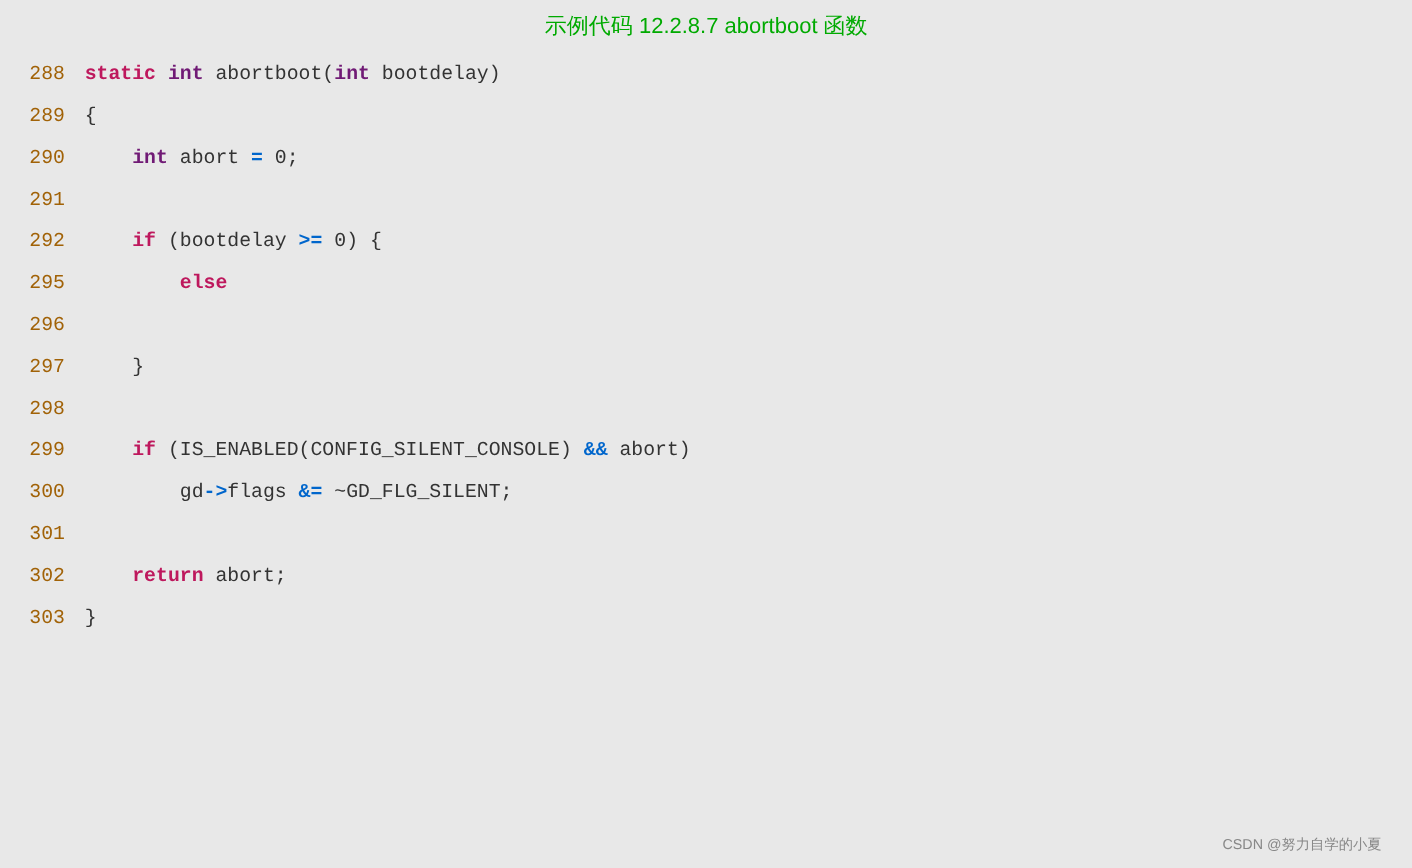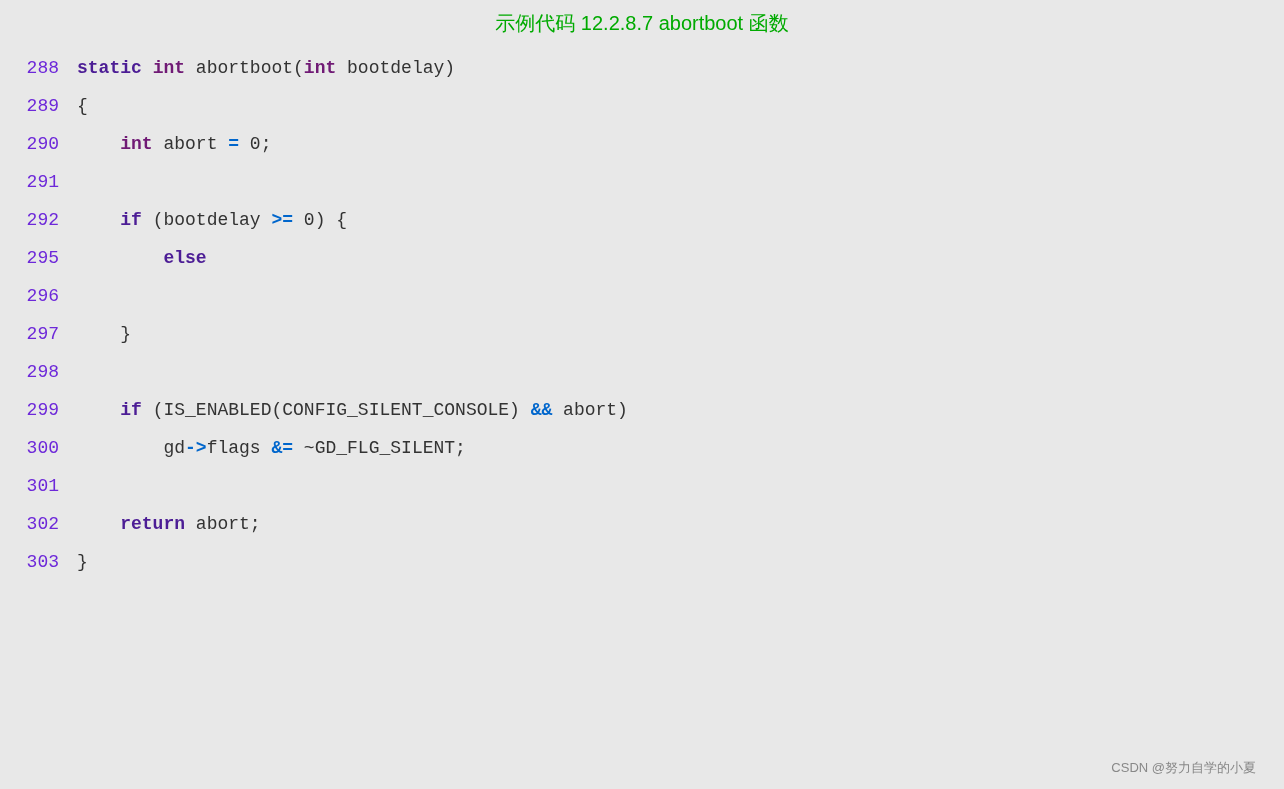--- a/index.html
+++ b/index.html
@@ -39,37 +39,37 @@
 
     .code-line {
       display: flex;
       align-items: baseline;
       min-height: 38px;
       line-height: 38px;
       padding: 0 10px;
     }
 
     .line-num {
-      color: #6d28d9;
+      color: #a16207;
       font-size: 18px;
       min-width: 55px;
       text-align: right;
       padding-right: 18px;
       user-select: none;
       font-family: 'Courier New', Courier, monospace;
     }
 
     .code-content {
       font-size: 18px;
       font-family: 'Courier New', Courier, monospace;
       white-space: pre;
     }
 
     
-    .kw-blue { color: #4c1d95; font-weight: bold; }
+    .kw-blue { color: #be185d; font-weight: bold; }
     .kw-int { color: #701a75; font-weight: bold; }
     .plain { color: #333333; }
     .arrow { color: #0066cc; font-weight: bold; }
     .op { color: #0066cc; font-weight: bold; }
 
     .watermark {
       position: absolute;
       bottom: 12px;
       right: 28px;
       color: #888888;

